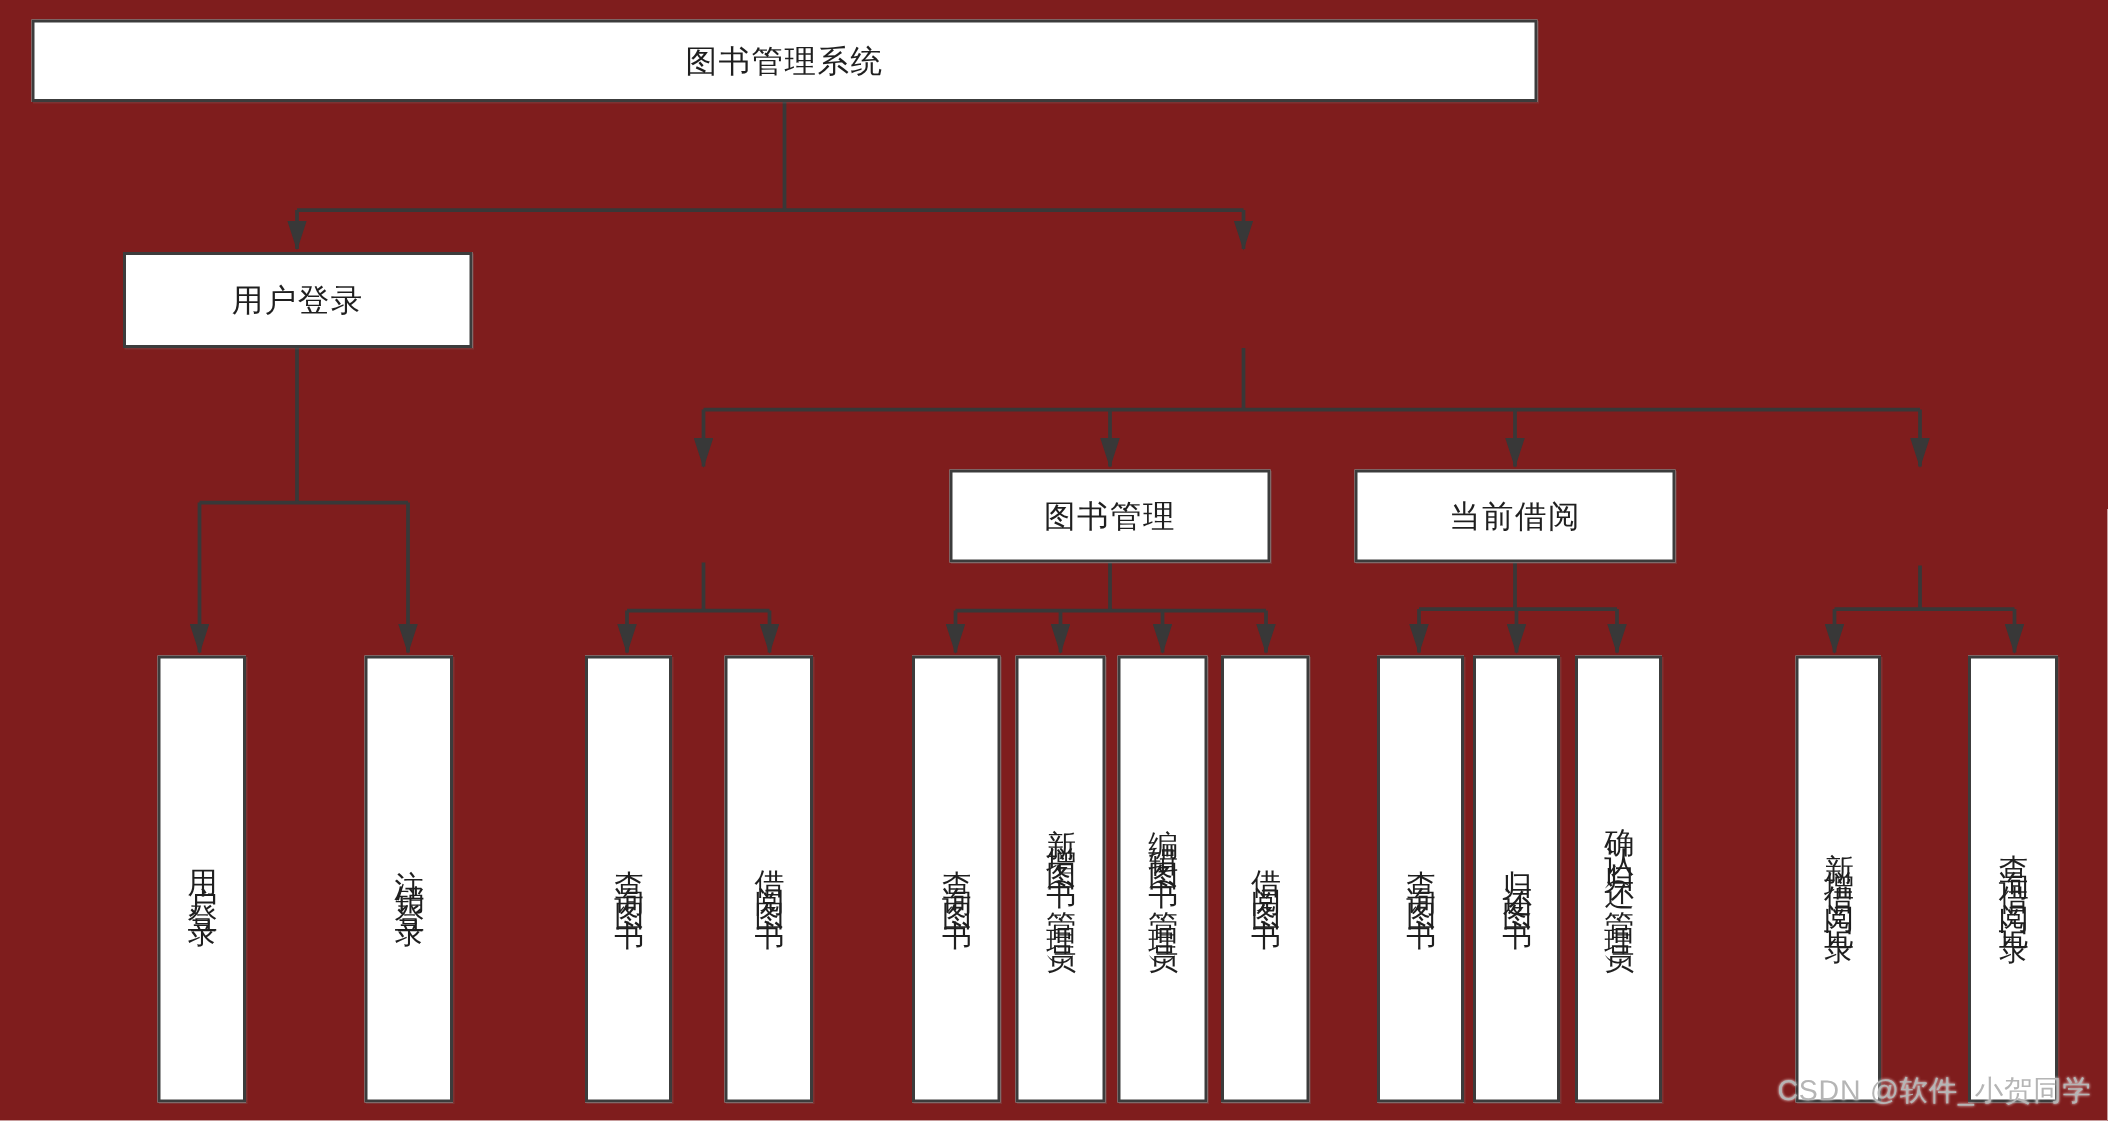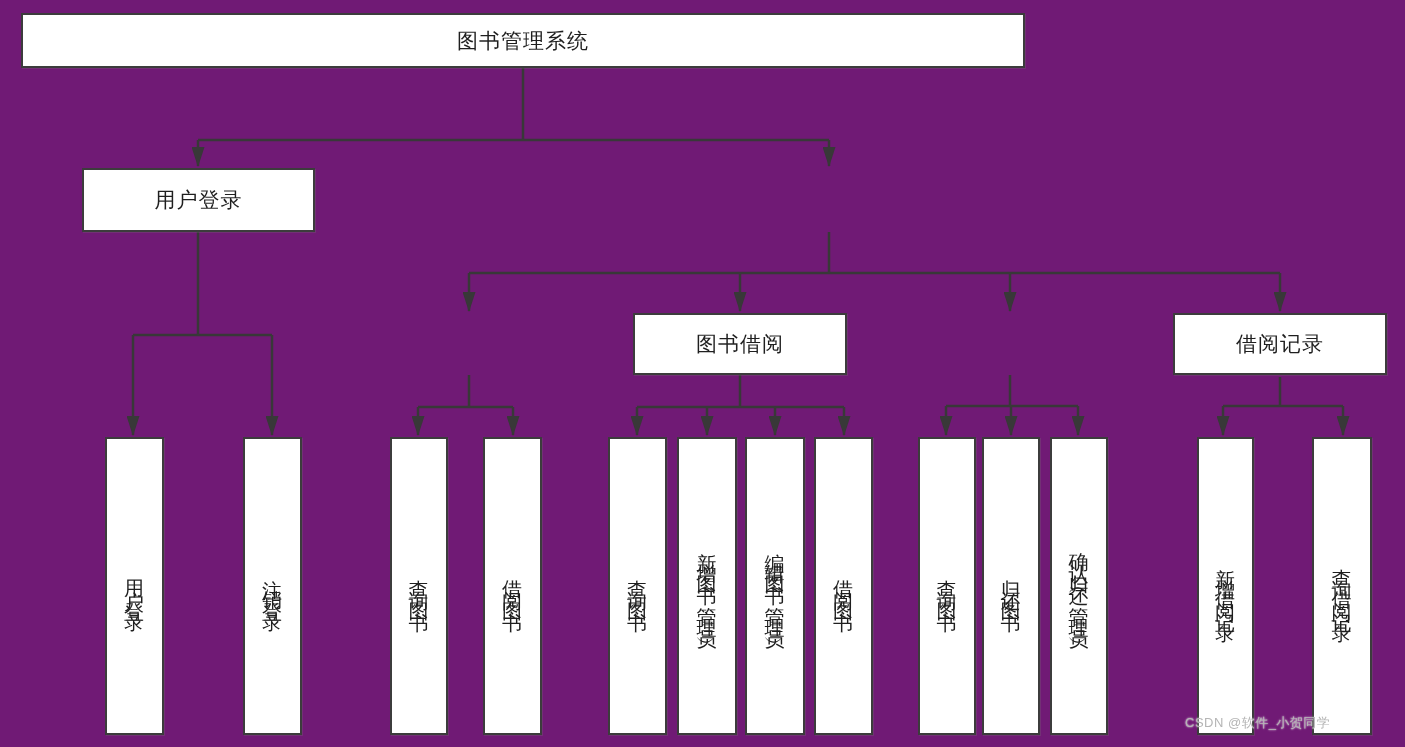--- a/index.html
+++ b/index.html
@@ -5,21 +5,21 @@
   :root{
     --line:#383838;
     --border:#3c3c3c;
     --text:#1f1f1f;
     --watermark:#b5b5b5;
   }
   html,body{margin:0;padding:0;background:#ffffff;}
   #canvas{
     position:relative;
     width:1405px;height:747px;
-    background:#701a75;
+    background:#7f1d1d;
     overflow:hidden;
     font-family:"Liberation Sans", sans-serif;
   }
   #wires{position:absolute;left:0;top:0;width:1405px;height:747px;}
   #wires .wire{stroke:var(--line);stroke-width:2.5;fill:none;}
   #wires #arrowhead path{fill:var(--line);}
   .node{
     position:absolute;
     box-sizing:border-box;
     border:2.5px solid var(--border);
@@ -37,21 +37,21 @@
     text-orientation:mixed;
     font-size:20px;
     letter-spacing:11px;
     line-height:1;
     white-space:nowrap;
   }
   .watermark{
     position:absolute;
     left:1185px;top:714px;
     width:215px;
-    font-size:13px;
+    font-size:19px;
     color:var(--watermark);
     text-shadow:0 0 2px #ffffff;
     white-space:nowrap;
     letter-spacing:.5px;
   }
 </style>
 </head>
 <body>
 
 <div id="canvas">
@@ -94,22 +94,22 @@
 
     <path class="wire" d="M1280,377 V406 M1223,406 H1343"></path>
     <line class="wire" x1="1223" y1="406" x2="1223" y2="435" marker-end="url(#arrowhead)"></line>
     <line class="wire" x1="1343" y1="406" x2="1343" y2="435" marker-end="url(#arrowhead)"></line>
   </svg>
 
   <div class="node h" style="left:21px;top:13px;width:1004px;height:55px">图书管理系统</div>
 
   <div class="node h" style="left:82px;top:168px;width:233px;height:64px">用户登录</div>
 
-  <div class="node h" style="left:633px;top:313px;width:214px;height:62px">图书借阅</div>
-  <div class="node h" style="left:1173px;top:313px;width:214px;height:62px">借阅记录</div>
+  <div class="node h" style="left:633px;top:313px;width:214px;height:62px">图书管理</div>
+  <div class="node h" style="left:903px;top:313px;width:214px;height:62px">当前借阅</div>
 
   <div class="node v" style="left:105px;top:437px;width:59px;height:298px">
     <span class="vtext">用户登录</span>
   </div>
   <div class="node v" style="left:243px;top:437px;width:59px;height:298px">
     <span class="vtext">注销登录</span>
   </div>
 
   <div class="node v" style="left:390px;top:437px;width:58px;height:298px">
     <span class="vtext">查询图书</span>

